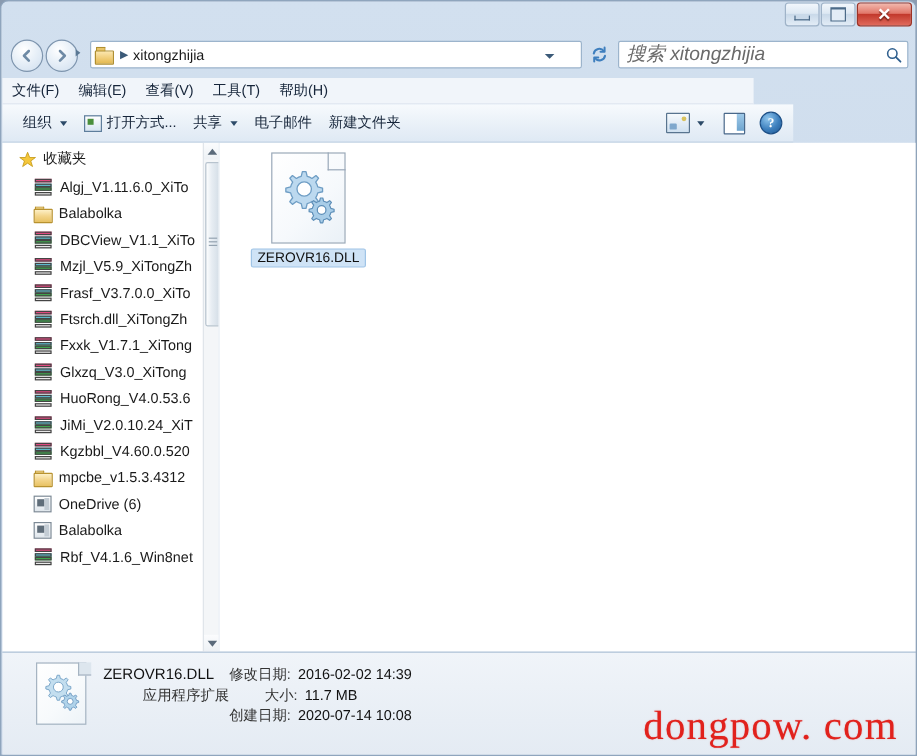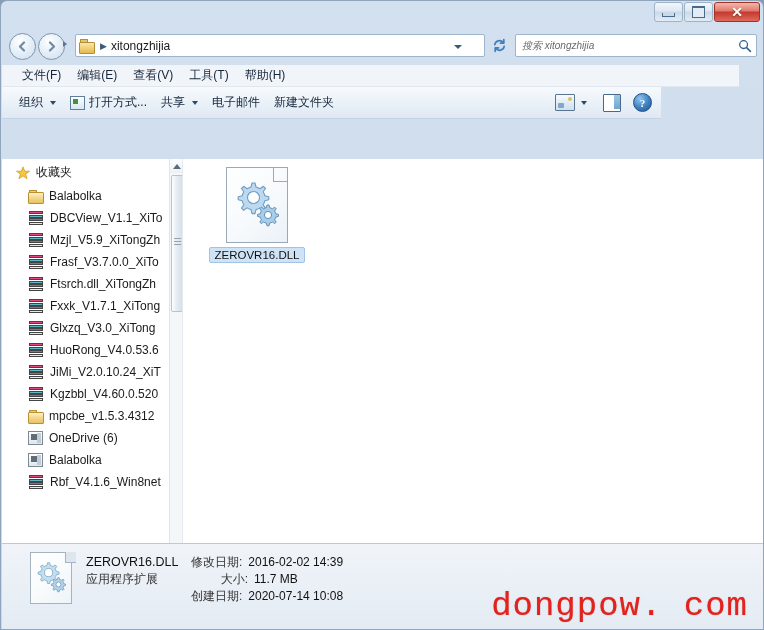--- a/index.html
+++ b/index.html
@@ -188,39 +188,39 @@
     border: 1px solid #9cb4cc;
     border-radius: 2px;
     display: flex;
     align-items: center;
     padding: 0 4px;
   }
   .searchbox input {
     border: none;
     outline: none;
     flex: 1;
-    font-size: 10px;
+    font-size: 16px;
     font-style: italic;
     color: #555;
     font-family: "Liberation Sans", sans-serif;
     background: transparent;
   }
   .searchbox input::placeholder { color:#6a6a6a; font-style: italic; opacity:1; }
 
   
   .menubar {
     position: absolute;
     left: 1px; top: 64px;
-    width: 737px;
+    width: 626px;
     height: 22px;
     background: #f1f5fa;
     border-bottom: 1px solid #dfe7f0;
     display: flex;
     align-items: center;
-    padding-left: 12px;
+    padding-left: 0;
     box-sizing: border-box;
   }
   .menuitem {
     font-size: 12px;
     color: #16253a;
     padding: 2px 8px;
     cursor: default;
   }
 
   
@@ -322,21 +322,20 @@
   }
 
   
   .content {
     position: absolute;
     left: 1px; top: 118px;
     width: 762px;
     height: 424px;
     display: flex;
     box-sizing: border-box;
-    margin-top: 40px;
   }
   .sidebar {
     width: 181px;
     background: #ffffff;
     position: relative;
     overflow: hidden;
     border-right: 1px solid #e3eaf2;
     box-sizing: border-box;
   }
   .sb-scroll {
@@ -557,27 +556,27 @@
     font-size: 12px;
     color: #1a1a1a;
     line-height: 17px;
     padding-top: 2px;
   }
   .det-row { display: flex; }
   .det-name { font-size: 12.5px; color: #111; }
   .det-k { color: #333; }
   .det-v { color: #111; }
   .r1 .c1 { width: 105px; }
-  .r2 .c1 { width: 105px; }
+  .r2 .c1 { width: 105px; text-align: right; }
   .r3 .c1 { width: 105px; }
   .watermark {
     position: absolute;
     right: 16px;
     bottom: 4px;
-    font-family: Liberation Mono, monospace;
+    font-family: Liberation Serif, serif;
     font-size: 34px;
     color: #e1221d;
     letter-spacing: 1px;
     text-shadow: 0 0 1px rgba(225,34,29,.5);
     white-space: nowrap;
     pointer-events: none;
   }
 </style>
 </head>
 <body>
@@ -682,20 +681,29 @@
 
         <div class="sb-header">
           <span class="star">
             <svg width="14" height="14" viewBox="0 0 16 16">
               <path d="M8 1 L10 6 L15.5 6 L11 9.3 L12.7 14.6 L8 11.4 L3.3 14.6 L5 9.3 L0.5 6 L6 6 Z" fill="#f5c73c" stroke="#c59a17" stroke-width="0.8" stroke-linejoin="round"></path>
             </svg>
           </span>
           <span>收藏夹</span>
         </div>
 
+        <div class="sb-item">
+          <span class="ic-zip">
+              <i class="s s1"></i>
+              <i class="s s2"></i>
+              <i class="s s3"></i>
+              <i class="s s4"></i>
+            </span>
+          <span class="lbl">Algj_V1.11.6.0_XiTo</span>
+        </div>
         <div class="sb-item">
           <span class="ic-folder">
               <span class="tab"></span>
               <span class="body"></span>
             </span>
           <span class="lbl">Balabolka</span>
         </div>
         <div class="sb-item">
           <span class="ic-zip">
               <i class="s s1"></i>

